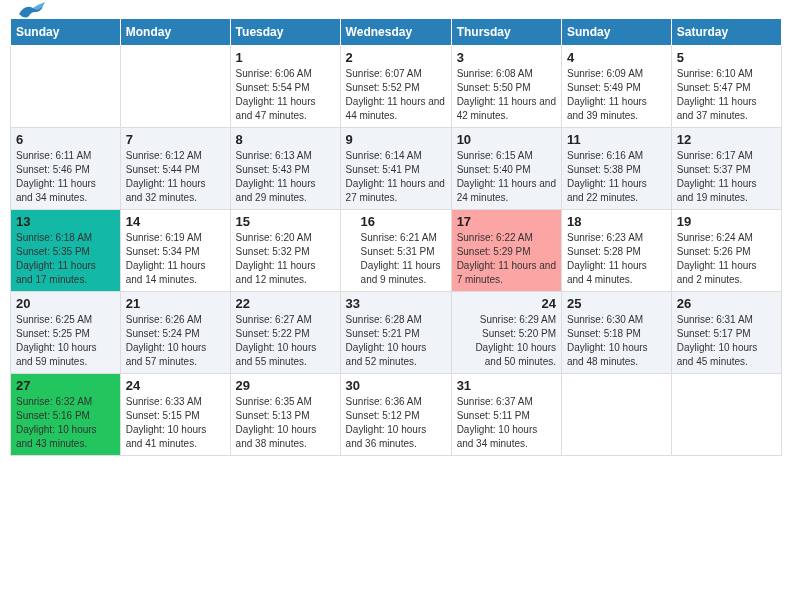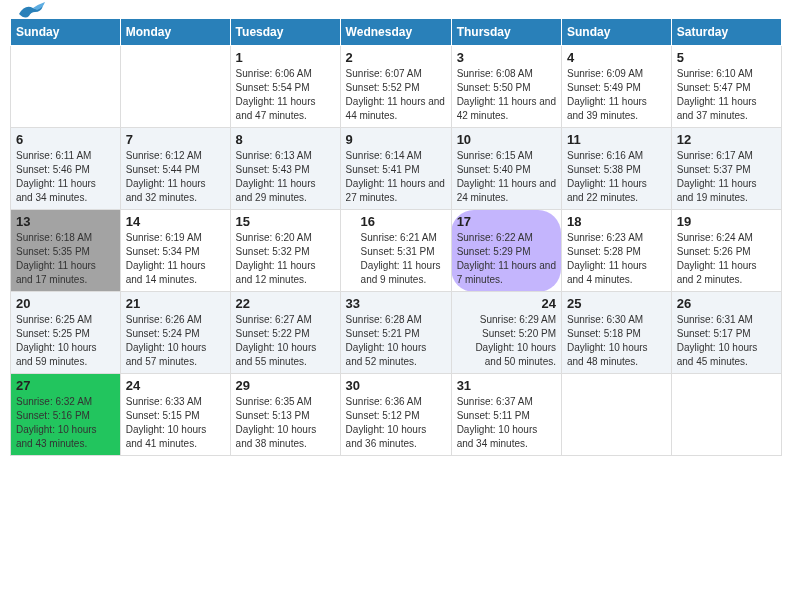--- a/index.html
+++ b/index.html
@@ -159,37 +159,37 @@
         <td style="background-color: rgb(240, 244, 248);">
           <div class="day-number">11</div>
           <div class="day-info">Sunrise: 6:16 AM<br>Sunset: 5:38 PM<br>Daylight: 11 hours and 22 minutes.</div>
         </td>
         <td style="background-color: rgb(240, 244, 248);">
           <div class="day-number">12</div>
           <div class="day-info">Sunrise: 6:17 AM<br>Sunset: 5:37 PM<br>Daylight: 11 hours and 19 minutes.</div>
         </td>
       </tr>
       <tr>
-        <td style="background-color: #a3a3a3;">
+        <td style="background-color: #14b8a6;">
           <div class="day-number">13</div>
           <div class="day-info">Sunrise: 6:18 AM<br>Sunset: 5:35 PM<br>Daylight: 11 hours and 17 minutes.</div>
         </td>
         <td style="background-color: rgb(255, 255, 255);">
           <div class="day-number">14</div>
           <div class="day-info">Sunrise: 6:19 AM<br>Sunset: 5:34 PM<br>Daylight: 11 hours and 14 minutes.</div>
         </td>
         <td style="background-color: rgb(255, 255, 255); margin-left: 16px;">
           <div class="day-number">15</div>
           <div class="day-info">Sunrise: 6:20 AM<br>Sunset: 5:32 PM<br>Daylight: 11 hours and 12 minutes.</div>
         </td>
         <td style="background-color: rgb(255, 255, 255); padding-left: 20px;">
           <div class="day-number">16</div>
           <div class="day-info">Sunrise: 6:21 AM<br>Sunset: 5:31 PM<br>Daylight: 11 hours and 9 minutes.</div>
         </td>
-        <td style="background-color: #c4b5fd; border-radius: 23px;">
+        <td style="background-color: #fca5a5;">
           <div class="day-number">17</div>
           <div class="day-info">Sunrise: 6:22 AM<br>Sunset: 5:29 PM<br>Daylight: 11 hours and 7 minutes.</div>
         </td>
         <td style="background-color: rgb(255, 255, 255);">
           <div class="day-number">18</div>
           <div class="day-info">Sunrise: 6:23 AM<br>Sunset: 5:28 PM<br>Daylight: 11 hours and 4 minutes.</div>
         </td>
         <td style="background-color: rgb(255, 255, 255);">
           <div class="day-number">19</div>
           <div class="day-info">Sunrise: 6:24 AM<br>Sunset: 5:26 PM<br>Daylight: 11 hours and 2 minutes.</div>

